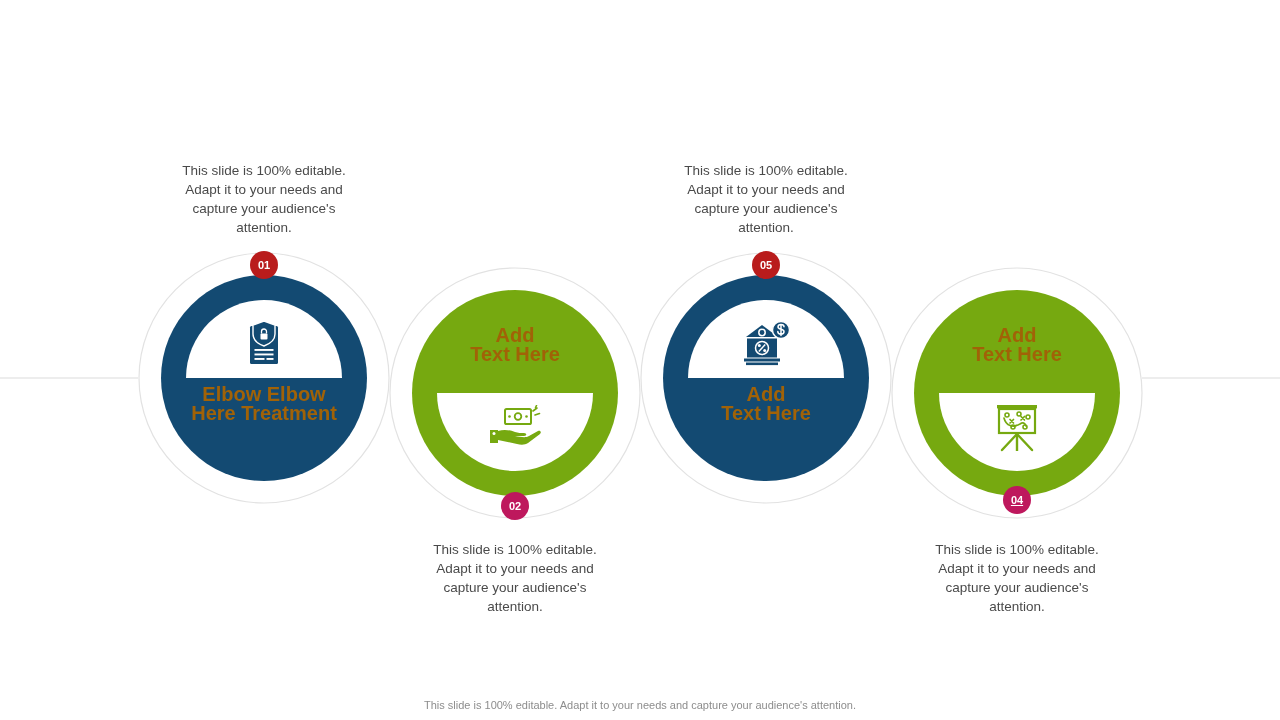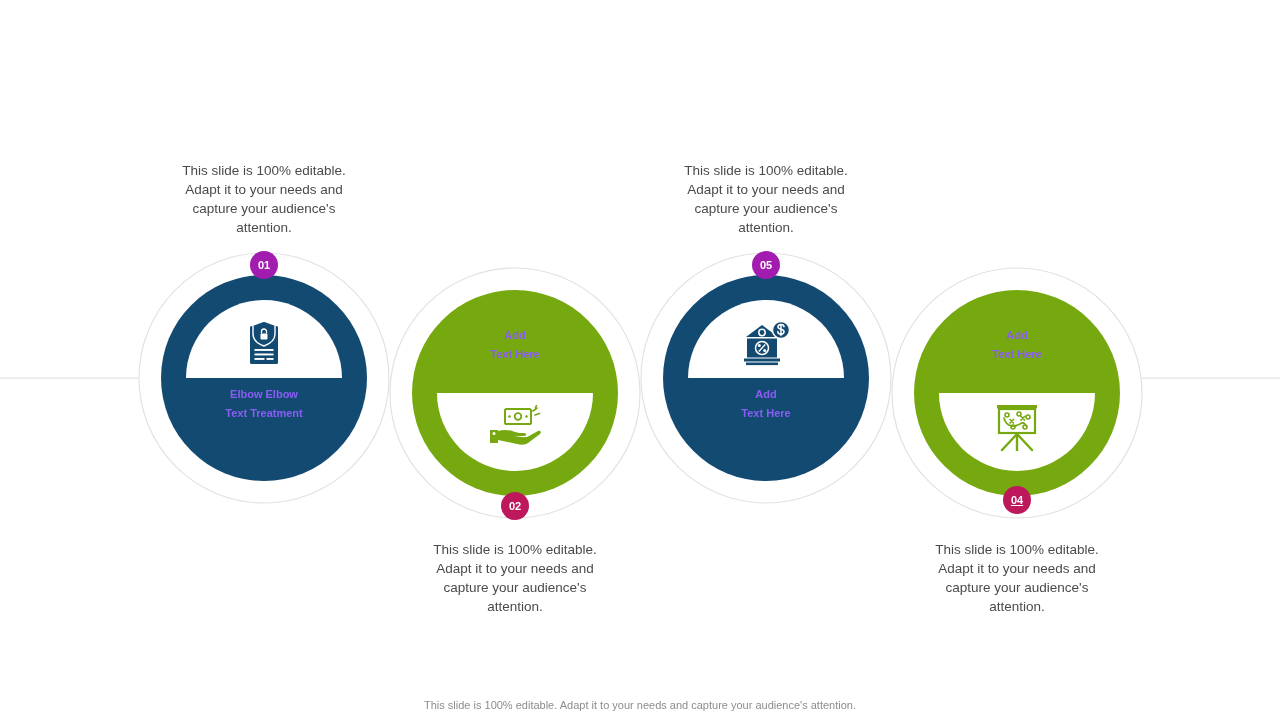--- a/index.html
+++ b/index.html
@@ -46,34 +46,34 @@
   .icon-slot{
     position:absolute;left:0;width:206px;height:82px;
     display:flex;align-items:center;justify-content:center;
   }
   .stage.top-icon .icon-slot{top:28px;}
   .stage.bottom-icon .icon-slot{top:96px;}
 
   
   .label-slot{
     position:absolute;left:14px;width:178px;
-    text-align:center;color:#8b5cf6;
-    font-size:11px;font-weight:bold;line-height:19px;
+    text-align:center;color:#a16207;
+    font-size:20px;font-weight:bold;line-height:19px;
   }
   .stage.top-icon .label-slot{top:110px;}     
   .stage.bottom-icon .label-slot{top:36px;}   
 
   
   .badge{
     position:absolute;width:28px;height:28px;border-radius:50%;
     display:flex;align-items:center;justify-content:center;
     color:#ffffff;font-size:11px;font-weight:bold;
     z-index:5;
   }
-  .badge.navy{background:#a21caf;}
+  .badge.navy{background:#b91c1c;}
   .badge.green{background:#be185d;}
   .stem{position:absolute;width:4px;height:12px;z-index:4;}
   .stem.navy{background:#134a72;}
   .stem.green{background:#76a910;}
 
   
   .desc{
     position:absolute;width:200px;text-align:center;
     font-size:13.5px;line-height:19px;color:#4a4a4a;
   }
@@ -118,21 +118,21 @@
         <rect x="17.5" y="14.5" width="7" height="6" rx="1" fill="#ffffff"></rect>
         <path d="M18.5 14.5 v-2 a2.5 2.5 0 0 1 5 0 v2" fill="none" stroke="#ffffff" stroke-width="1.3"></path>
         <rect x="11.5" y="30" width="19" height="1.9" fill="#ffffff"></rect>
         <rect x="11.5" y="34.5" width="19" height="1.9" fill="#ffffff"></rect>
         <rect x="11.5" y="39" width="10" height="1.9" fill="#ffffff"></rect>
         <rect x="23.5" y="39" width="7" height="1.9" fill="#ffffff"></rect>
       </svg>
     </div>
     <div class="label-slot">
       <div>Elbow Elbow</div>
-      <div>Text Treatment</div>
+      <div>Here Treatment</div>
     </div>
   </div>
 
   <div class="stage green bottom-icon" style="left:412px;top:290px;">
     <div class="badge green" style="left:89px;top:202px;">02</div>
     <div class="stem green" style="left:101px;top:196px;"></div>
     <div class="ring"></div>
     <div class="dome">
       <div class="fill"></div>
     </div>

